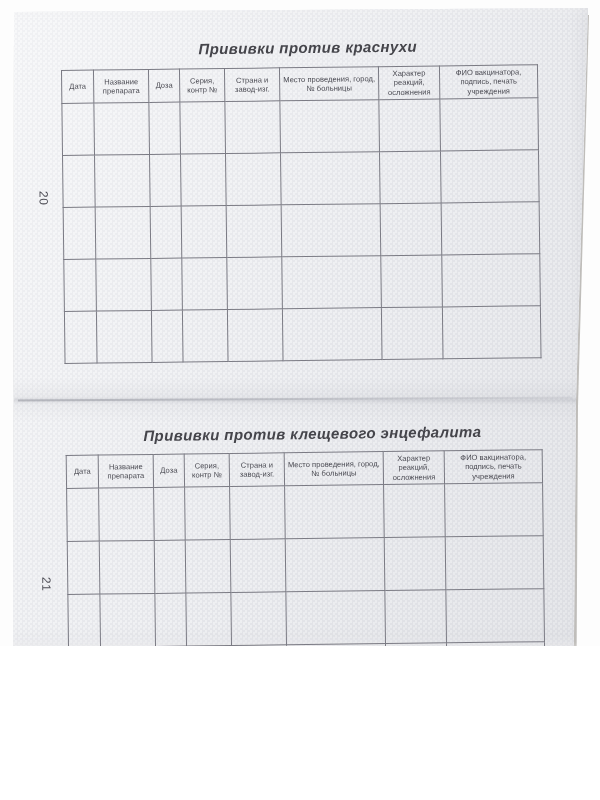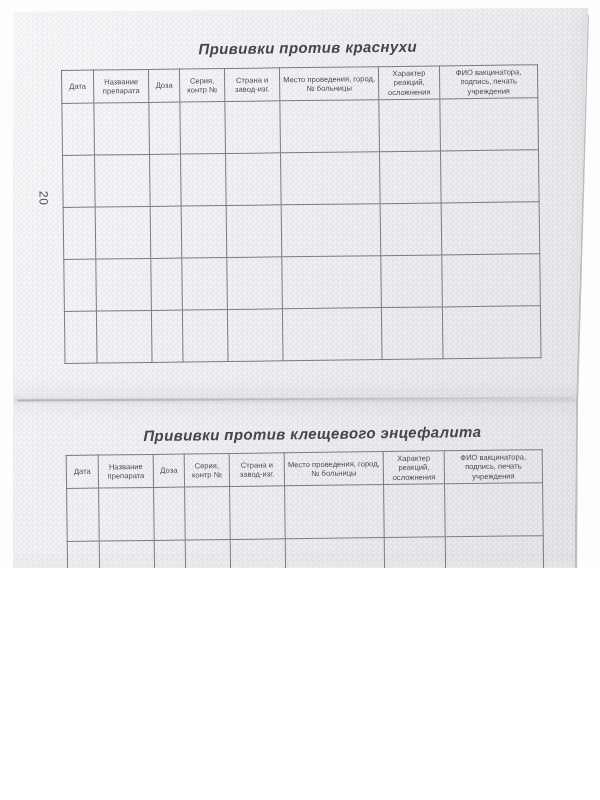--- a/index.html
+++ b/index.html
@@ -3,21 +3,21 @@
 <meta charset="utf-8">
 <style>
   html, body {
     margin: 0; padding: 0;
     width: 600px; height: 800px;
     background: #ffffff;
     font-family: "Liberation Sans", sans-serif;
   }
   .scene {
     position: relative;
-    width: 600px; height: 568px;
+    width: 600px; height: 646px;
     background: #fdfdfd;
     overflow: hidden;
   }
   
   .paper-shadow {
     position: absolute; inset: 0;
     clip-path: polygon(14px 16px, 589px 12px, 578px 403px, 576px 762px, 13px 795px);
     background: rgba(115,110,104,0.45);
     filter: blur(3.5px);
     transform: translateY(3px);

